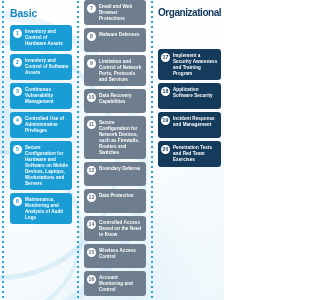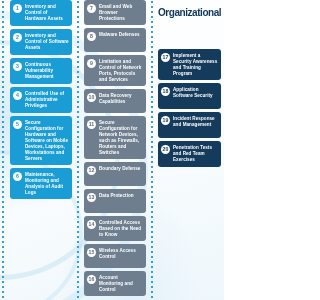--- a/index.html
+++ b/index.html
@@ -140,20 +140,21 @@
 <div id="backdrop">
   <div class="arc a1"></div>
   <div class="arc a2"></div>
   <div class="arc a3"></div>
 </div>
 
 <div id="board">
 
   <div class="column col-basic">
     <div class="col-rule"></div>
+    <div class="col-header">Basic</div>
     <div class="col-items">
         <div class="ctrl">
           <div class="ctrl-num">1</div>
           <div class="ctrl-title">Inventory and Control of Hardware Assets</div>
         </div>
         <div class="ctrl">
           <div class="ctrl-num">2</div>
           <div class="ctrl-title">Inventory and Control of Software Assets</div>
         </div>
         <div class="ctrl">

